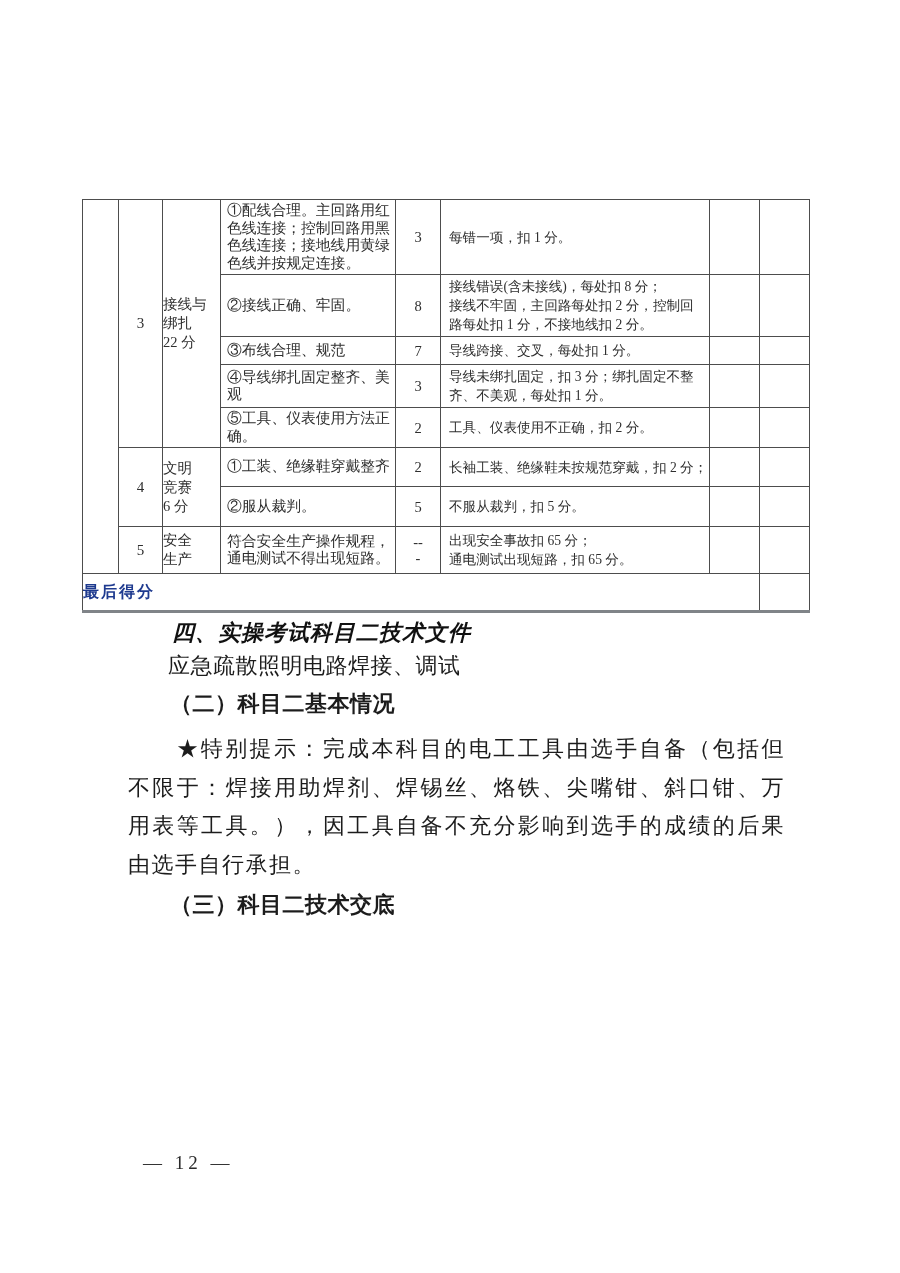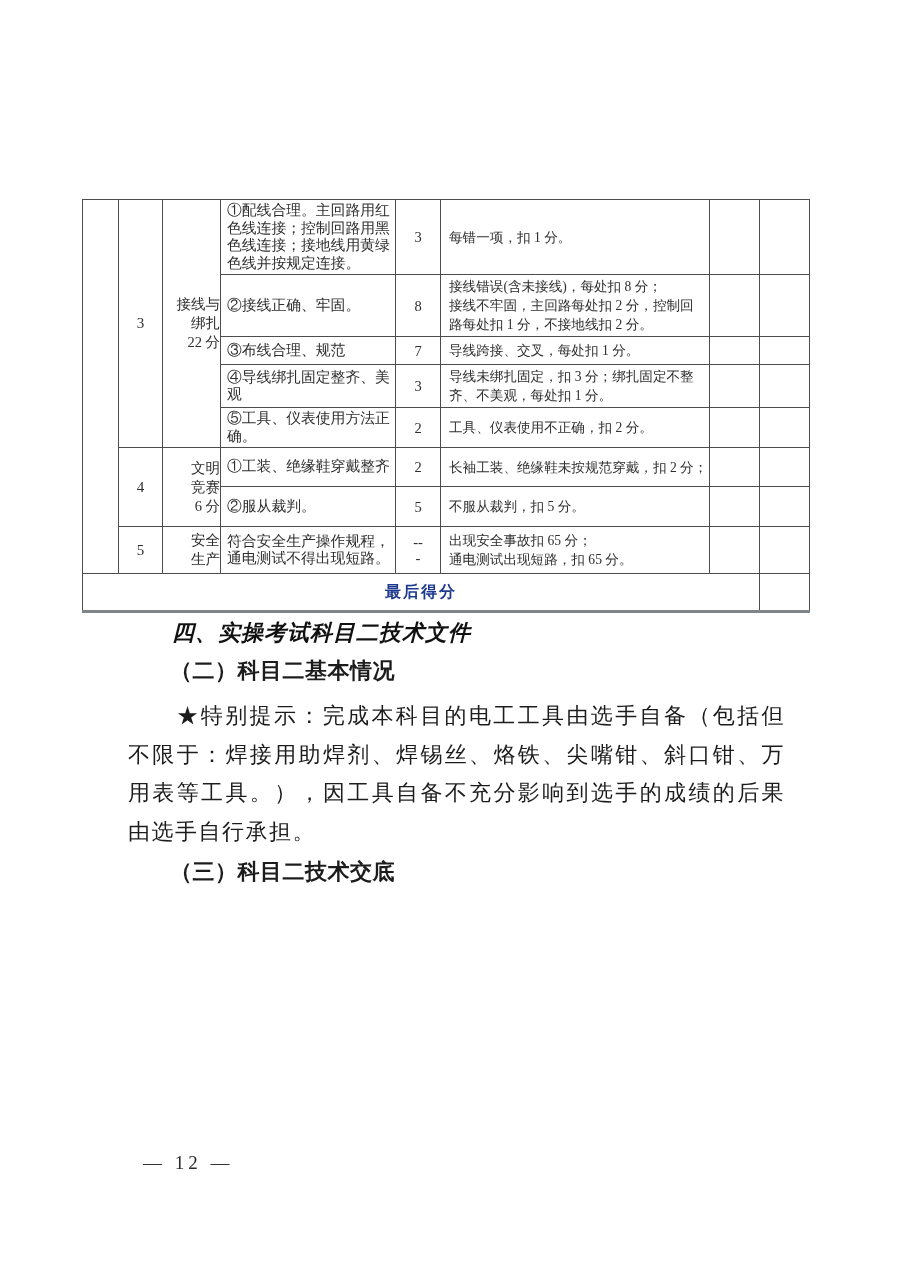--- a/index.html
+++ b/index.html
@@ -25,27 +25,27 @@
     font-family: "Liberation Serif", "DejaVu Serif", serif;
     color: #2e2e2e;
   }
   table.score td {
     border: 1px solid #4d4d4d;
     overflow: hidden;
     vertical-align: middle;
   }
   td.cA { }                                   
   td.cB { text-align: center; font-size: 15px; }            
-  td.cC { text-align: right; font-size: 14.5px; line-height: 19px; white-space: pre; } 
+  td.cC { text-align: left; font-size: 14.5px; line-height: 19px; white-space: pre; } 
   td.cD { font-size: 14.8px; line-height: 17.5px; padding: 2px 2px 2px 6px; white-space: pre; } 
   td.cE { text-align: center; font-size: 14.5px; line-height: 16px; white-space: pre; }  
   td.cF { font-size: 13.6px; line-height: 19px; padding: 2px 2px 2px 8px; white-space: pre; } 
   td.cG, td.cH { }                            
   td.final {
-    text-align: center;
+    text-align: left;
     font-size: 16px;
     font-weight: bold;
     letter-spacing: 2px;
   }
 
   
   .section {
     position: absolute;
     left: 128px; top: 604px;
     width: 657px;
@@ -192,20 +192,21 @@
       </tr>
       <tr style="height:38px">
         <td class="final" colspan="7" style="color: rgb(30, 58, 143);">最后得分</td>
         <td class="cH"></td>
       </tr>
     </tbody>
   </table>
 
   <div class="section">
     <div class="sec-heading">四、实操考试科目二技术文件</div>
+    <div class="sec-line">应急疏散照明电路焊接、调试</div>
     <div class="sec-sub">（二）科目二基本情况</div>
     <div class="sec-para">★特别提示：完成本科目的电工工具由选手自备（包括但不限于：焊接用助焊剂、焊锡丝、烙铁、尖嘴钳、斜口钳、万用表等工具。），因工具自备不充分影响到选手的成绩的后果由选手自行承担。</div>
     <div class="sec-sub last">（三）科目二技术交底</div>
   </div>
 
   <div class="page-number">— 12 —</div>
 
 </div>
 
 </body></html>

